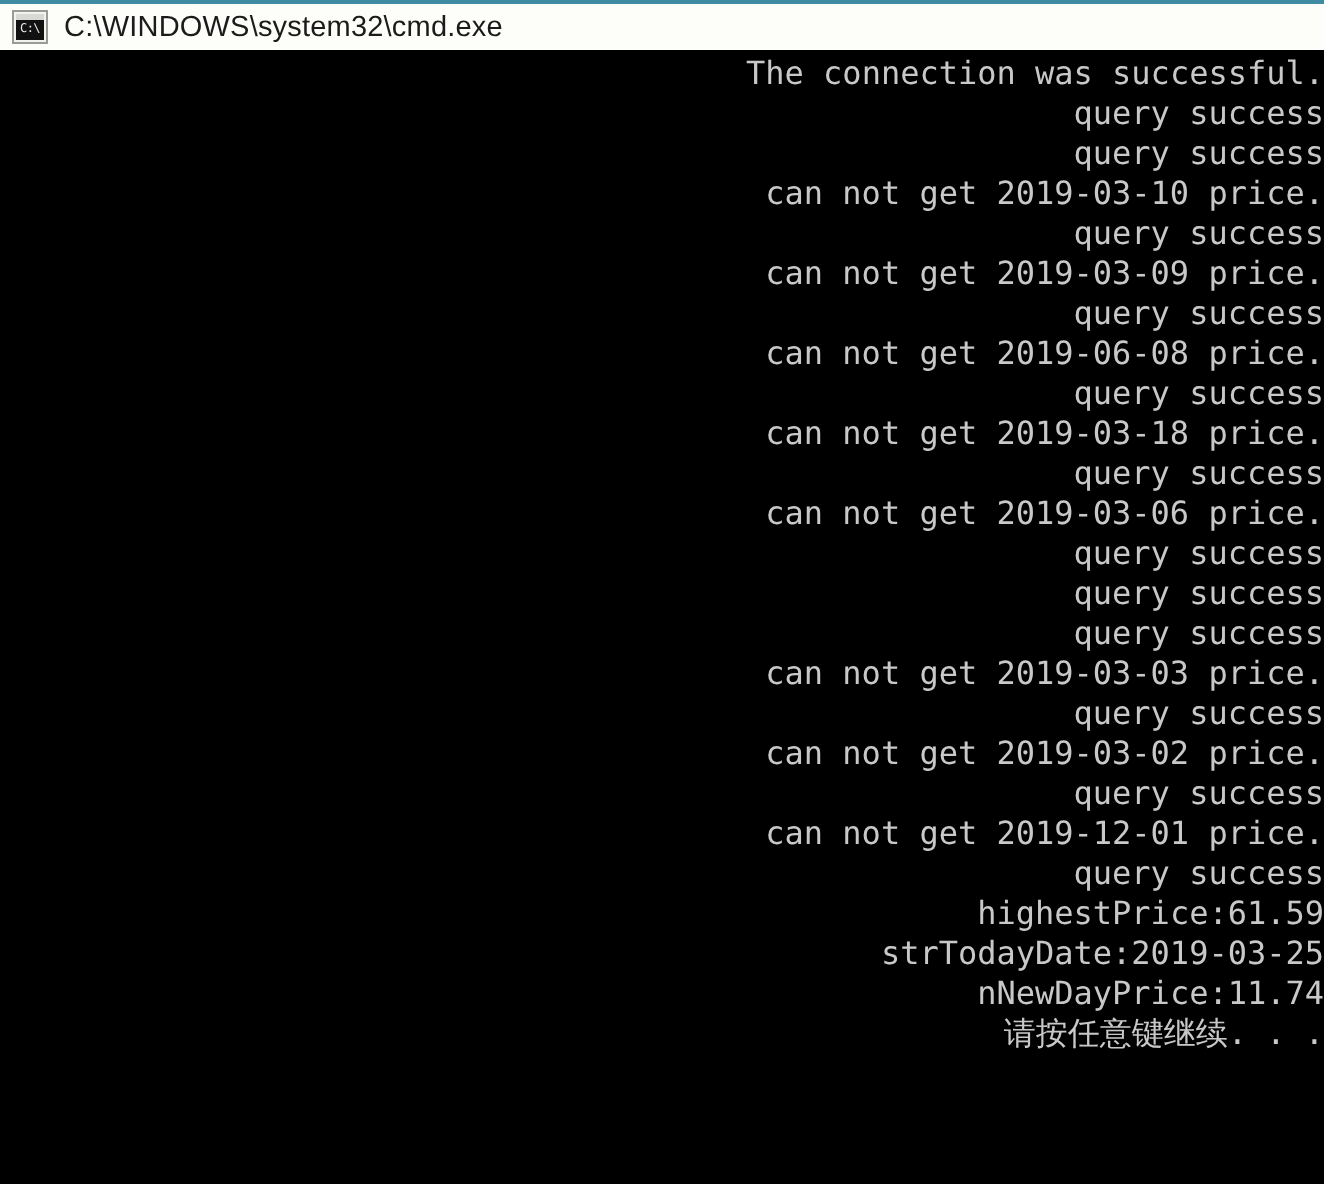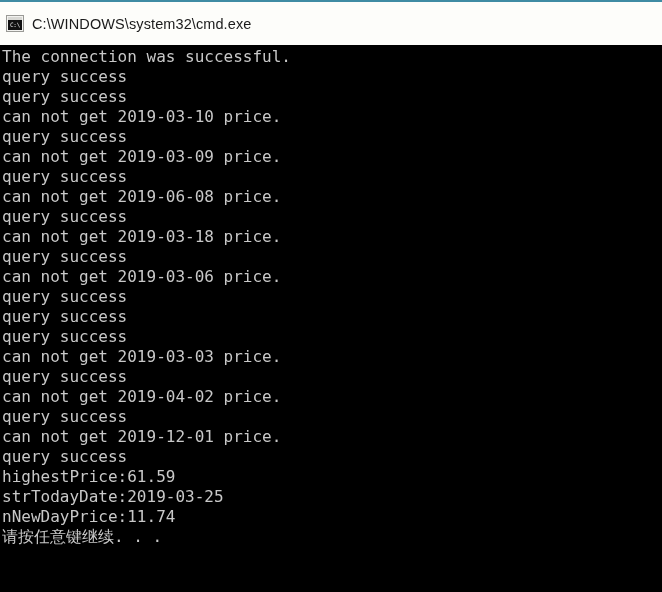--- a/index.html
+++ b/index.html
@@ -27,21 +27,21 @@
   
   .window-accent {
     height: 2px;
     width: 100%;
     background: #3f8ba3;
     flex: 0 0 auto;
   }
 
   .titlebar {
     flex: 0 0 auto;
-    height: 43px;
+    height: 23px;
     background: #fdfdfa;
     display: flex;
     align-items: center;
     padding-left: 6px;
     box-sizing: border-box;
     position: relative;
   }
 
   .title-icon {
     width: 18px;
@@ -97,20 +97,21 @@
   }
 
   .console-line {
     font-family: "DejaVu Sans Mono", monospace;
     font-size: 16px;
     line-height: 20px;
     color: #c8c8c8;
     white-space: pre;
     letter-spacing: 0px;
     height: 20px;
+    text-align: right;
   }
 </style>
 </head>
 <body>
 
 <div class="window">
 
   <div class="window-accent"></div>
 
   <div class="titlebar">
@@ -133,21 +134,21 @@
       <div class="console-line">can not get 2019-06-08 price.</div>
       <div class="console-line">query success</div>
       <div class="console-line">can not get 2019-03-18 price.</div>
       <div class="console-line">query success</div>
       <div class="console-line">can not get 2019-03-06 price.</div>
       <div class="console-line">query success</div>
       <div class="console-line">query success</div>
       <div class="console-line">query success</div>
       <div class="console-line">can not get 2019-03-03 price.</div>
       <div class="console-line">query success</div>
-      <div class="console-line">can not get 2019-04-02 price.</div>
+      <div class="console-line">can not get 2019-03-02 price.</div>
       <div class="console-line">query success</div>
       <div class="console-line">can not get 2019-12-01 price.</div>
       <div class="console-line">query success</div>
       <div class="console-line">highestPrice:61.59</div>
       <div class="console-line">strTodayDate:2019-03-25</div>
       <div class="console-line">nNewDayPrice:11.74</div>
       <div class="console-line">请按任意键继续. . .</div>
     </div>
 
 </div>

